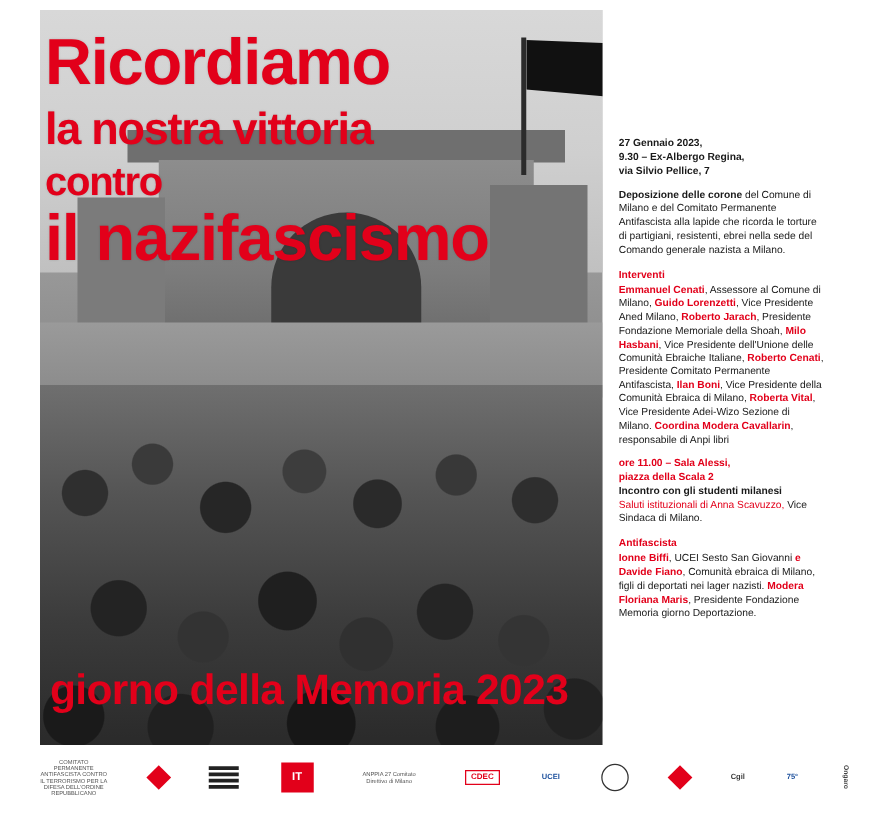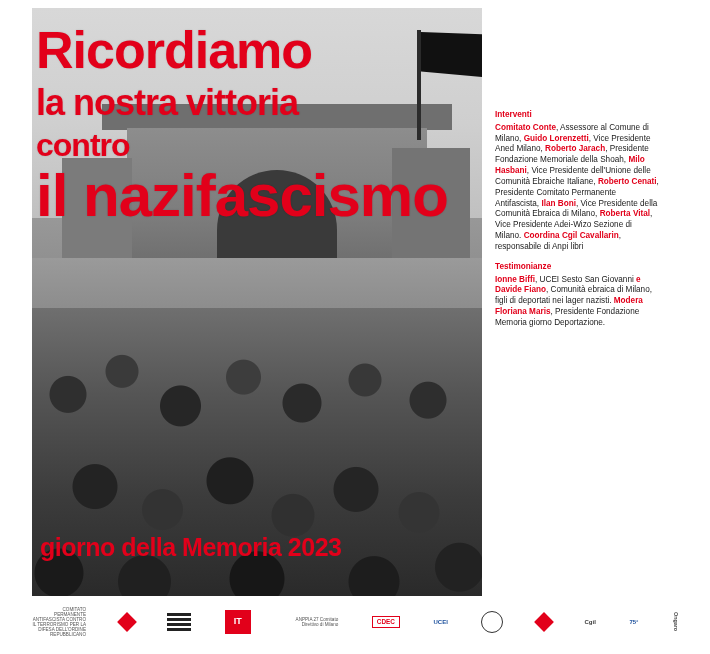--- a/index.html
+++ b/index.html
@@ -52,37 +52,37 @@
   .ground{position:absolute;left:0;top:250px;width:100%;height:60px;
           background:linear-gradient(180deg,#9a9a9a,#8a8a8a);}
 
   
   .headline{position:absolute;left:36px;top:26px;width:460px;color:#e2001a;
             font-weight:bold;line-height:0.96;letter-spacing:-1px;
             text-shadow:0 0 2px rgba(0,0,0,.15);}
   .hl1{font-size:52px;}
   .hl2{font-size:36px;margin-top:10px;}
   .hl3{font-size:32px;margin-top:10px;}
-  .hl4{font-size:60px;margin-top:6px;}
+  .hl4{font-size:52px;margin-top:6px;}
   .bottomline{position:absolute;left:40px;top:533px;color:#e2001a;font-weight:bold;
-              font-size:25px;letter-spacing:-0.5px;}
+              font-size:34px;letter-spacing:-0.5px;}
 
   
   .col{position:absolute;left:495px;top:110px;width:165px;color:#1a1a1a;
        font-size:8.2px;line-height:1.32;}
   .red{color:#e2001a;}
   .b{font-weight:bold;}
   .blk{margin-bottom:9px;}
   .sec-title{font-weight:bold;color:#e2001a;margin-bottom:2px;}
 
   
   .logos{position:absolute;left:32px;top:600px;width:646px;height:44px;
          display:flex;align-items:center;justify-content:space-between;}
   .logo{display:flex;align-items:center;justify-content:center;height:30px;color:#3a3a3a;
-        font-size:6px;text-align:right;font-weight:bold;line-height:1.1;}
+        font-size:6px;text-align:center;font-weight:bold;line-height:1.1;}
   .lg-tiny{font-size:4.6px;font-weight:normal;color:#555;max-width:54px;}
   .bars{display:flex;flex-direction:column;gap:2.5px;}
   .bars i{display:block;width:24px;height:2.6px;background:#222;}
   .sqred{width:26px;height:24px;background:#e2001a;color:#fff;display:flex;
          align-items:center;justify-content:center;font-size:9px;font-weight:bold;}
   .cdec{border:1.4px solid #e2001a;color:#e2001a;padding:2px 4px;font-size:6.4px;line-height:1.05;}
   .circ{width:20px;height:20px;border:1.6px solid #333;border-radius:50%;}
   .diamond{width:14px;height:14px;background:#e2001a;transform:rotate(45deg);}
   .blue{color:#1b4f9c;}
   .vert{writing-mode:vertical-rl;font-size:5.4px;color:#444;}
@@ -108,39 +108,55 @@
     <div class="hl1">Ricordiamo</div>
     <div class="hl2">la  nostra vittoria</div>
     <div class="hl3">contro</div>
     <div class="hl4">il nazifascismo</div>
   </div>
 
   <div class="bottomline">giorno della Memoria 2023</div>
 
   <div class="col">
 
+    <div class="blk">
+      <div class="b">27 Gennaio 2023,</div>
+      <div class="b">9.30 – Ex-Albergo Regina,</div>
+      <div class="b">via Silvio Pellice, 7</div>
+    </div>
 
+    <div class="blk">
+      <span class="b">Deposizione delle corone</span><span> del Comune di Milano e del Comitato Permanente Antifascista alla lapide che ricorda le torture di partigiani, resistenti, ebrei nella sede del Comando generale nazista a Milano.</span>
+    </div>
 
     <div class="blk">
       <div class="sec-title">Interventi</div>
       <div>
-        <span class="red b">Comitato Conte</span><span>, Assessore al Comune di Milano,</span>
+        <span class="red b">Emmanuel Cenati</span><span>, Assessore al Comune di Milano,</span>
         <span class="red b">Guido Lorenzetti</span><span>, Vice Presidente Aned Milano,</span>
         <span class="red b">Roberto Jarach</span><span>, Presidente Fondazione Memoriale della Shoah,</span>
         <span class="red b">Milo Hasbani</span><span>, Vice Presidente dell'Unione delle Comunità Ebraiche Italiane,</span>
         <span class="red b">Roberto Cenati</span><span>, Presidente Comitato Permanente Antifascista,</span>
         <span class="red b">Ilan Boni</span><span>, Vice Presidente della Comunità Ebraica di Milano,</span>
         <span class="red b">Roberta Vital</span><span>, Vice Presidente Adei-Wizo Sezione di Milano.</span>
-        <span class="red b">Coordina Cgil Cavallarin</span><span>, responsabile di Anpi libri</span>
+        <span class="red b">Coordina Modera Cavallarin</span><span>, responsabile di Anpi libri</span>
       </div>
     </div>
 
+    <div class="blk">
+      <div class="red b">ore 11.00 – Sala Alessi,</div>
+      <div class="red b">piazza della Scala 2</div>
+      <div class="b">Incontro con gli studenti milanesi</div>
+      <div>
+        <span class="red">Saluti istituzionali di Anna Scavuzzo,</span><span> Vice Sindaca di Milano.</span>
+      </div>
+    </div>
 
     <div class="blk">
-      <div class="sec-title">Testimonianze</div>
+      <div class="sec-title">Antifascista</div>
       <div>
         <span class="red b">Ionne Biffi</span><span>, UCEI Sesto San Giovanni</span>
         <span class="red b">e Davide Fiano</span><span>, Comunità ebraica di Milano, figli di deportati nei lager nazisti.</span>
         <span class="red b">Modera Floriana Maris</span><span>, Presidente Fondazione Memoria giorno Deportazione.</span>
       </div>
     </div>
 
   </div>
 
   <div class="logos">

